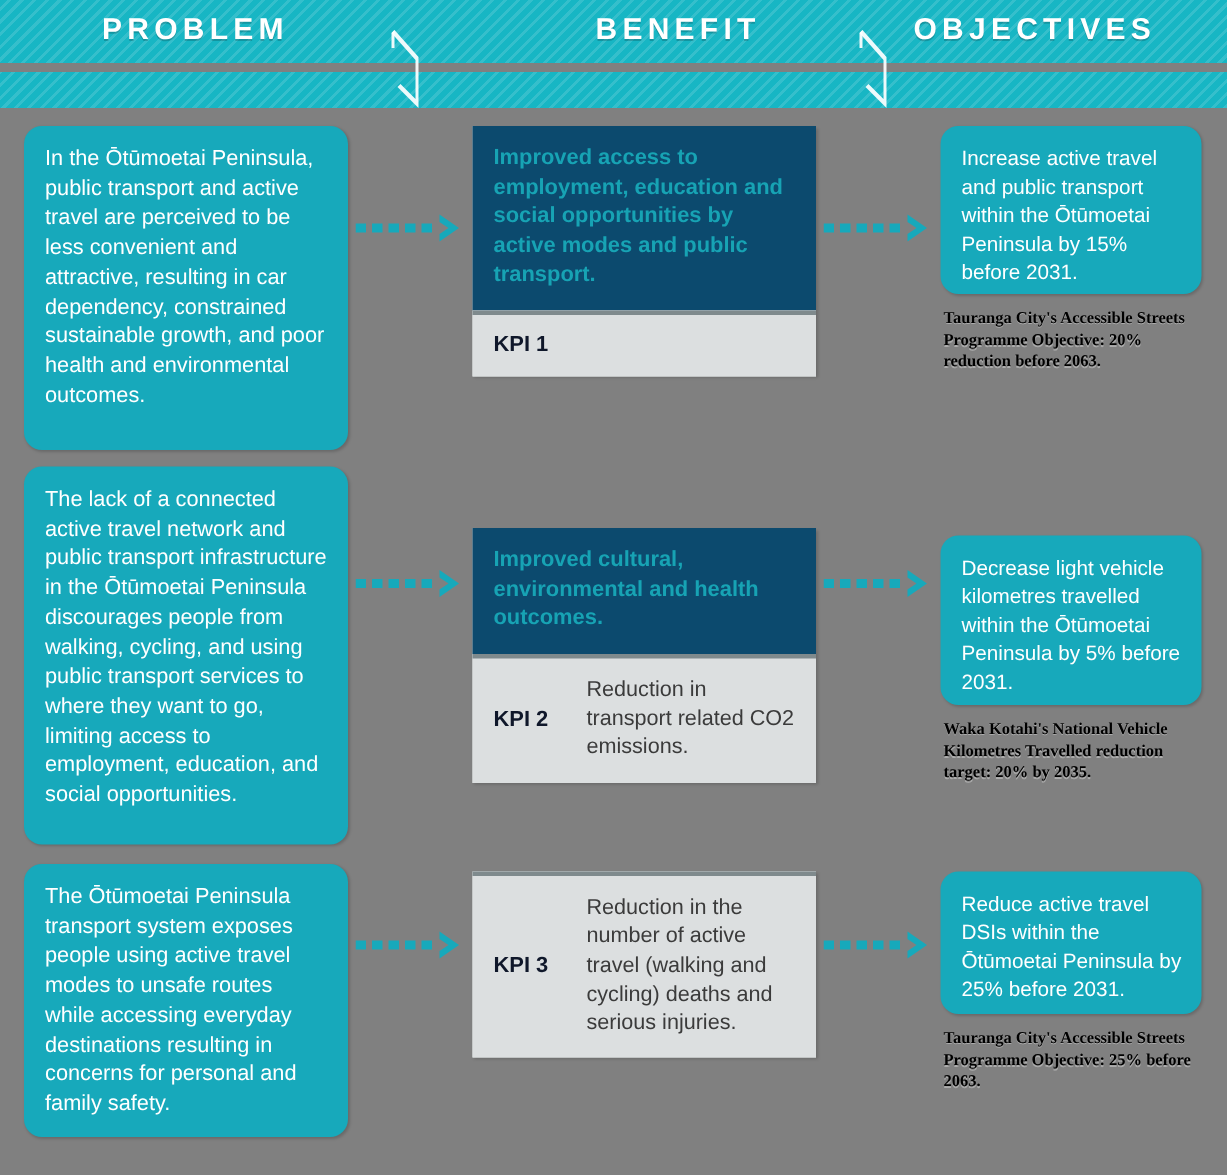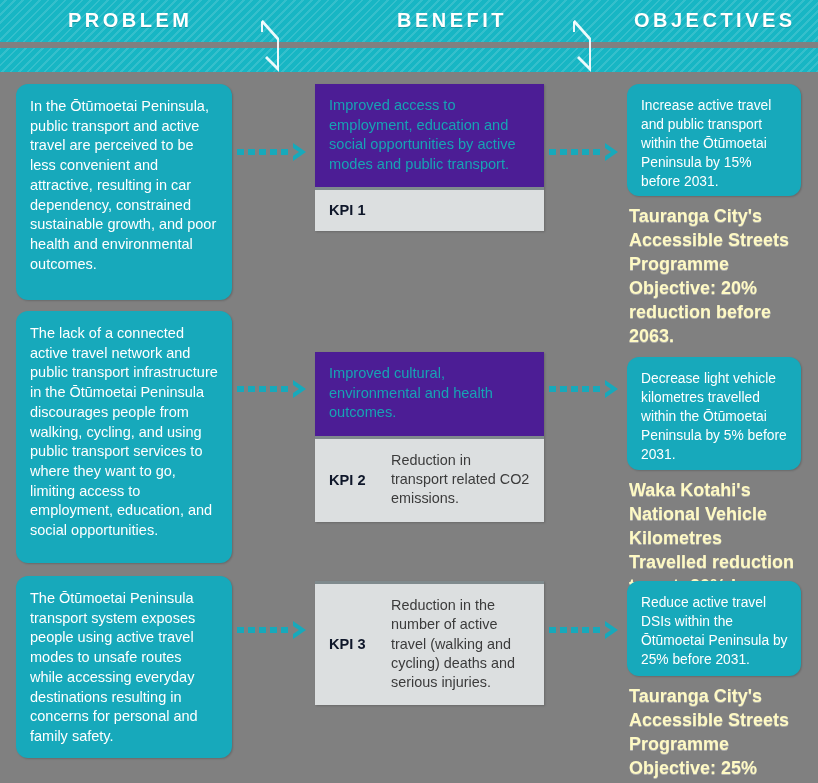--- a/index.html
+++ b/index.html
@@ -38,21 +38,21 @@
     top: 9px;
     font-size: 20px;
     font-weight: bold;
     letter-spacing: 3.5px;
     color: #ffffff;
     text-shadow: 0 1px 0 rgba(0,0,0,0.18);
     white-space: nowrap;
   }
   .ht-problem   { left: 68px; }
   .ht-benefit   { left: 397px; }
-  .ht-objective { left: 634px; }
+  .ht-objective { left: 609px; }
 
   
   .hdr-chev {
     position: absolute;
     width: 40px; height: 62px;
     top: 16px;
   }
   .hdr-chev-1 { left: 255px; }
   .hdr-chev-2 { left: 567px; }
 
@@ -76,23 +76,23 @@
     line-height: 1.38;
     padding: 12px 13px 13px 14px;
   }
 
   
   .benefit-card {
     background: #dfe3e4;
     box-shadow: 1px 1px 2px rgba(0,0,0,0.18);
   }
   .benefit-head {
-    background: #4c1d95;
+    background: #0c4a6e;
     color: #17a3b4;
-    font-weight: normal;
+    font-weight: bold;
     font-size: 14.6px;
     line-height: 1.34;
     padding: 12px 14px 13px 14px;
   }
   .benefit-kpi {
     display: flex;
     align-items: center;
     background: #dcdfe0;
     border-top: 3px solid #7f8a8d;
     padding: 12px 14px 13px 14px;
@@ -106,26 +106,27 @@
   }
   .kpi-text {
     flex: 1;
     color: #3b3b3b;
     font-size: 14.4px;
     line-height: 1.34;
   }
 
   
   .footnote {
-    color: #fef9c3;
-    font-size: 18px;
+    color: #000000;
+    font-size: 11px;
     font-weight: bold;
     line-height: 1.33;
     text-shadow: 0 1px 0 rgba(255,255,255,0.35);
     padding: 0 2px;
+    font-family: Liberation Serif, serif;
   }
 
   
   .connector {
     position: absolute;
     width: 72px; height: 20px;
   }
 
   .row-wrap { position: absolute; left: 0; width: 818px; }
 </style>

